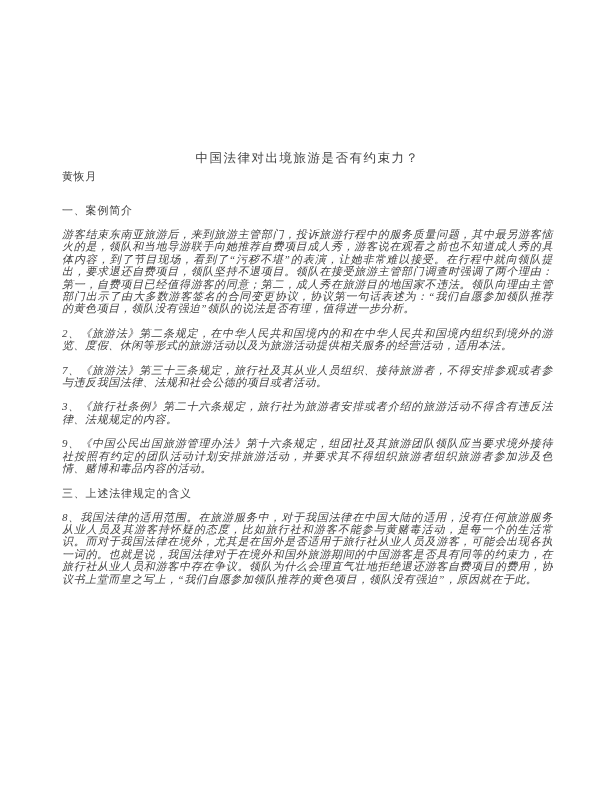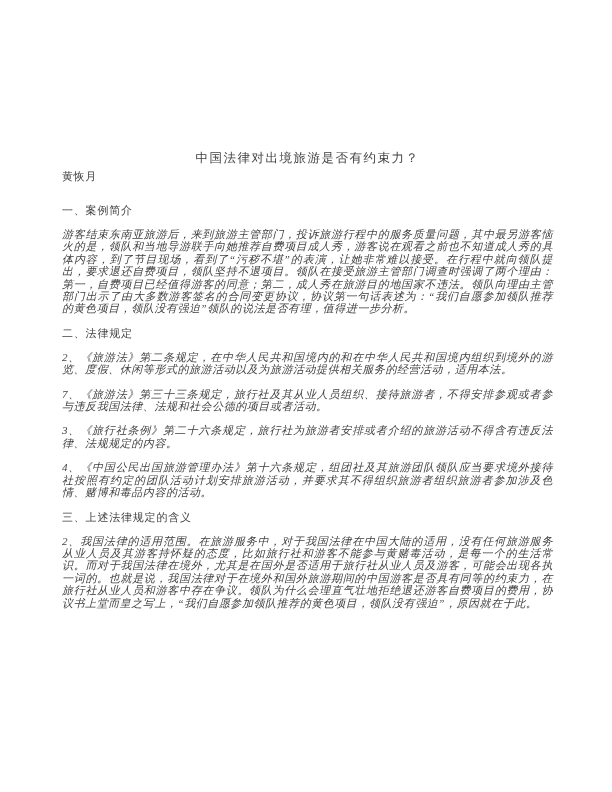--- a/index.html
+++ b/index.html
@@ -60,25 +60,24 @@
   <div class="doc-title">中国法律对出境旅游是否有约束力？</div>
 
   <div class="doc-author">黄恢月</div>
 
   <section class="section">
     <div class="sec-heading">一、案例简介</div>
     <p class="para">游客结束东南亚旅游后，来到旅游主管部门，投诉旅游行程中的服务质量问题，其中最另游客恼火的是，领队和当地导游联手向她推荐自费项目成人秀，游客说在观看之前也不知道成人秀的具体内容，到了节目现场，看到了“污秽不堪”的表演，让她非常难以接受。在行程中就向领队提出，要求退还自费项目，领队坚持不退项目。领队在接受旅游主管部门调查时强调了两个理由：第一，自费项目已经值得游客的同意；第二，成人秀在旅游目的地国家不违法。领队向理由主管部门出示了由大多数游客签名的合同变更协议，协议第一句话表述为：“我们自愿参加领队推荐的黄色项目，领队没有强迫”领队的说法是否有理，值得进一步分析。</p>
   </section>
 
   <section class="section">
-    <div class="sec-heading">二、法律规定</div>
     <p class="para">2、《旅游法》第二条规定，在中华人民共和国境内的和在中华人民共和国境内组织到境外的游览、度假、休闲等形式的旅游活动以及为旅游活动提供相关服务的经营活动，适用本法。</p>
     <p class="para">7、《旅游法》第三十三条规定，旅行社及其从业人员组织、接待旅游者，不得安排参观或者参与违反我国法律、法规和社会公德的项目或者活动。</p>
     <p class="para">3、《旅行社条例》第二十六条规定，旅行社为旅游者安排或者介绍的旅游活动不得含有违反法律、法规规定的内容。</p>
-    <p class="para">4、《中国公民出国旅游管理办法》第十六条规定，组团社及其旅游团队领队应当要求境外接待社按照有约定的团队活动计划安排旅游活动，并要求其不得组织旅游者组织旅游者参加涉及色情、赌博和毒品内容的活动。</p>
+    <p class="para">9、《中国公民出国旅游管理办法》第十六条规定，组团社及其旅游团队领队应当要求境外接待社按照有约定的团队活动计划安排旅游活动，并要求其不得组织旅游者组织旅游者参加涉及色情、赌博和毒品内容的活动。</p>
   </section>
 
   <section class="section">
     <div class="sec-heading">三、上述法律规定的含义</div>
-    <p class="para">2、我国法律的适用范围。在旅游服务中，对于我国法律在中国大陆的适用，没有任何旅游服务从业人员及其游客持怀疑的态度，比如旅行社和游客不能参与黄赌毒活动，是每一个的生活常识。而对于我国法律在境外，尤其是在国外是否适用于旅行社从业人员及游客，可能会出现各执一词的。也就是说，我国法律对于在境外和国外旅游期间的中国游客是否具有同等的约束力，在旅行社从业人员和游客中存在争议。领队为什么会理直气壮地拒绝退还游客自费项目的费用，协议书上堂而皇之写上，“我们自愿参加领队推荐的黄色项目，领队没有强迫”，原因就在于此。</p>
+    <p class="para">8、我国法律的适用范围。在旅游服务中，对于我国法律在中国大陆的适用，没有任何旅游服务从业人员及其游客持怀疑的态度，比如旅行社和游客不能参与黄赌毒活动，是每一个的生活常识。而对于我国法律在境外，尤其是在国外是否适用于旅行社从业人员及游客，可能会出现各执一词的。也就是说，我国法律对于在境外和国外旅游期间的中国游客是否具有同等的约束力，在旅行社从业人员和游客中存在争议。领队为什么会理直气壮地拒绝退还游客自费项目的费用，协议书上堂而皇之写上，“我们自愿参加领队推荐的黄色项目，领队没有强迫”，原因就在于此。</p>
   </section>
 
 </main>
 
 </body></html>

